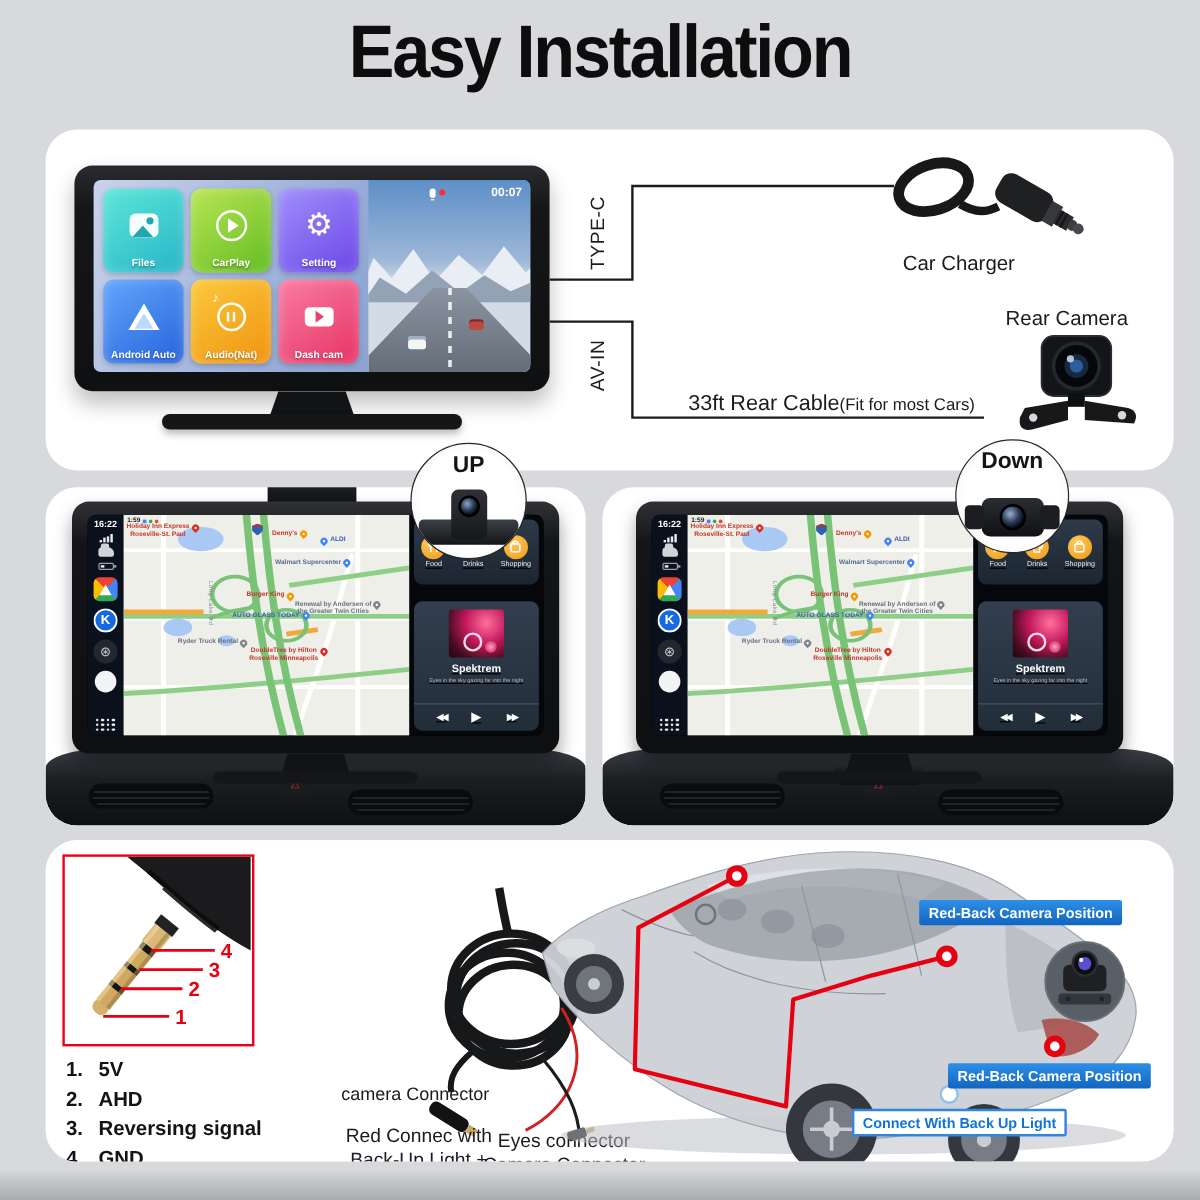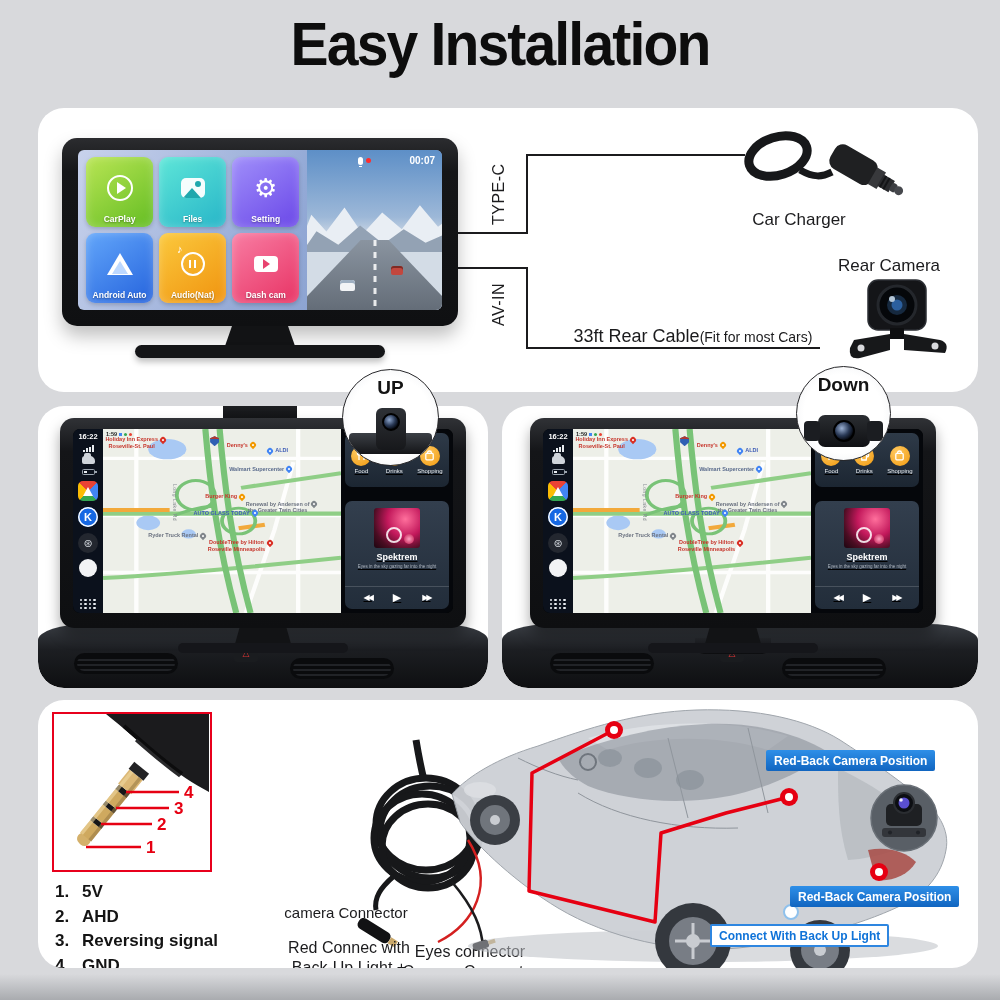--- a/index.html
+++ b/index.html
@@ -237,36 +237,36 @@
 <body>
 
 <div class="page">
 
   <h1 class="title">Easy Installation</h1>
 
   <div class="card card-top">
     <div class="devA-frame">
       <div class="devA-screen">
         <div class="apps" id="tiles-grid">
-            <div class="tile" style="background: linear-gradient(145deg, rgb(185, 229, 84), rgb(100, 189, 35));">
-              <span class="ticon">
-                <span class="cp-ring">
-                  <span class="cp-play"></span>
-                </span>
-              </span>
-              <span class="tlabel">CarPlay</span>
-            </div>
             <div class="tile" style="background: linear-gradient(145deg, rgb(94, 230, 216), rgb(39, 181, 200));">
               <span class="ticon">
                 <span class="fi-sq">
                   <span class="fi-mtn"></span>
                   <span class="fi-sun"></span>
                 </span>
               </span>
               <span class="tlabel">Files</span>
+            </div>
+            <div class="tile" style="background: linear-gradient(145deg, rgb(185, 229, 84), rgb(100, 189, 35));">
+              <span class="ticon">
+                <span class="cp-ring">
+                  <span class="cp-play"></span>
+                </span>
+              </span>
+              <span class="tlabel">CarPlay</span>
             </div>
             <div class="tile" style="background: linear-gradient(145deg, rgb(160, 143, 250), rgb(106, 71, 232));">
               <span class="ticon">
                 <span class="gear">⚙</span>
               </span>
               <span class="tlabel">Setting</span>
             </div>
             <div class="tile" style="background: linear-gradient(145deg, rgb(98, 166, 250), rgb(37, 99, 221));">
               <span class="ticon">
                 <span class="aa-tri"></span>

